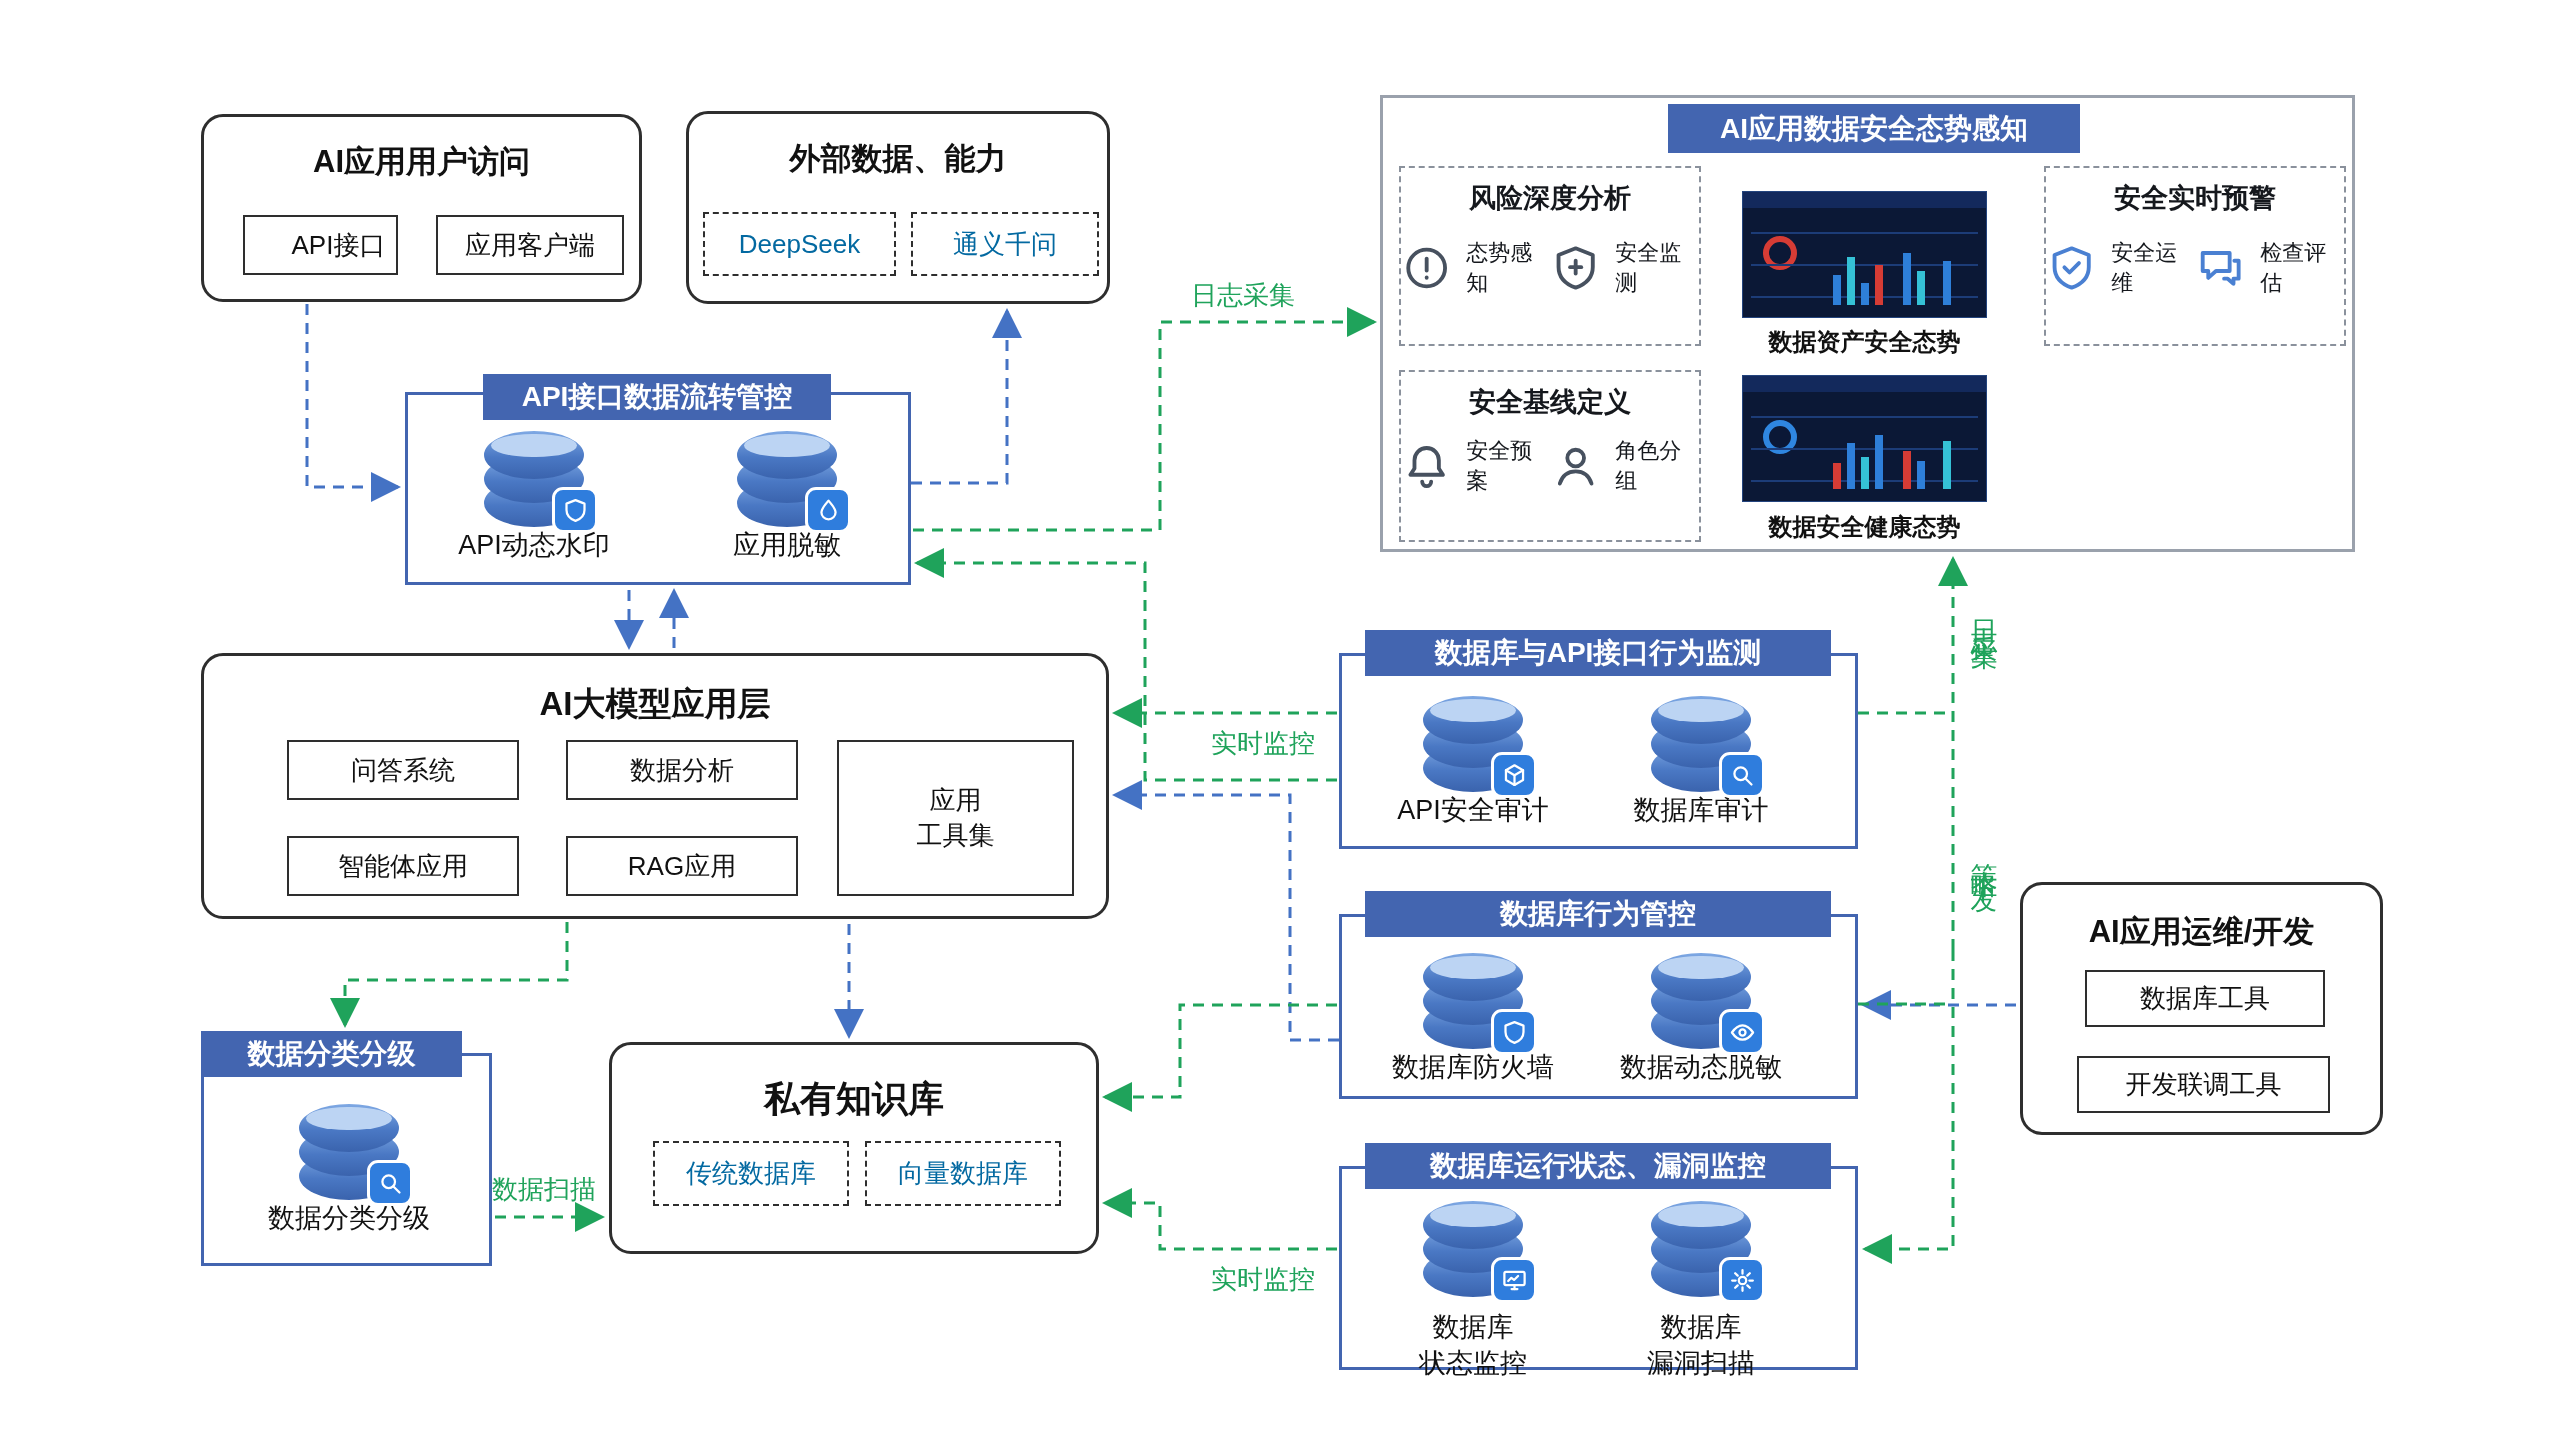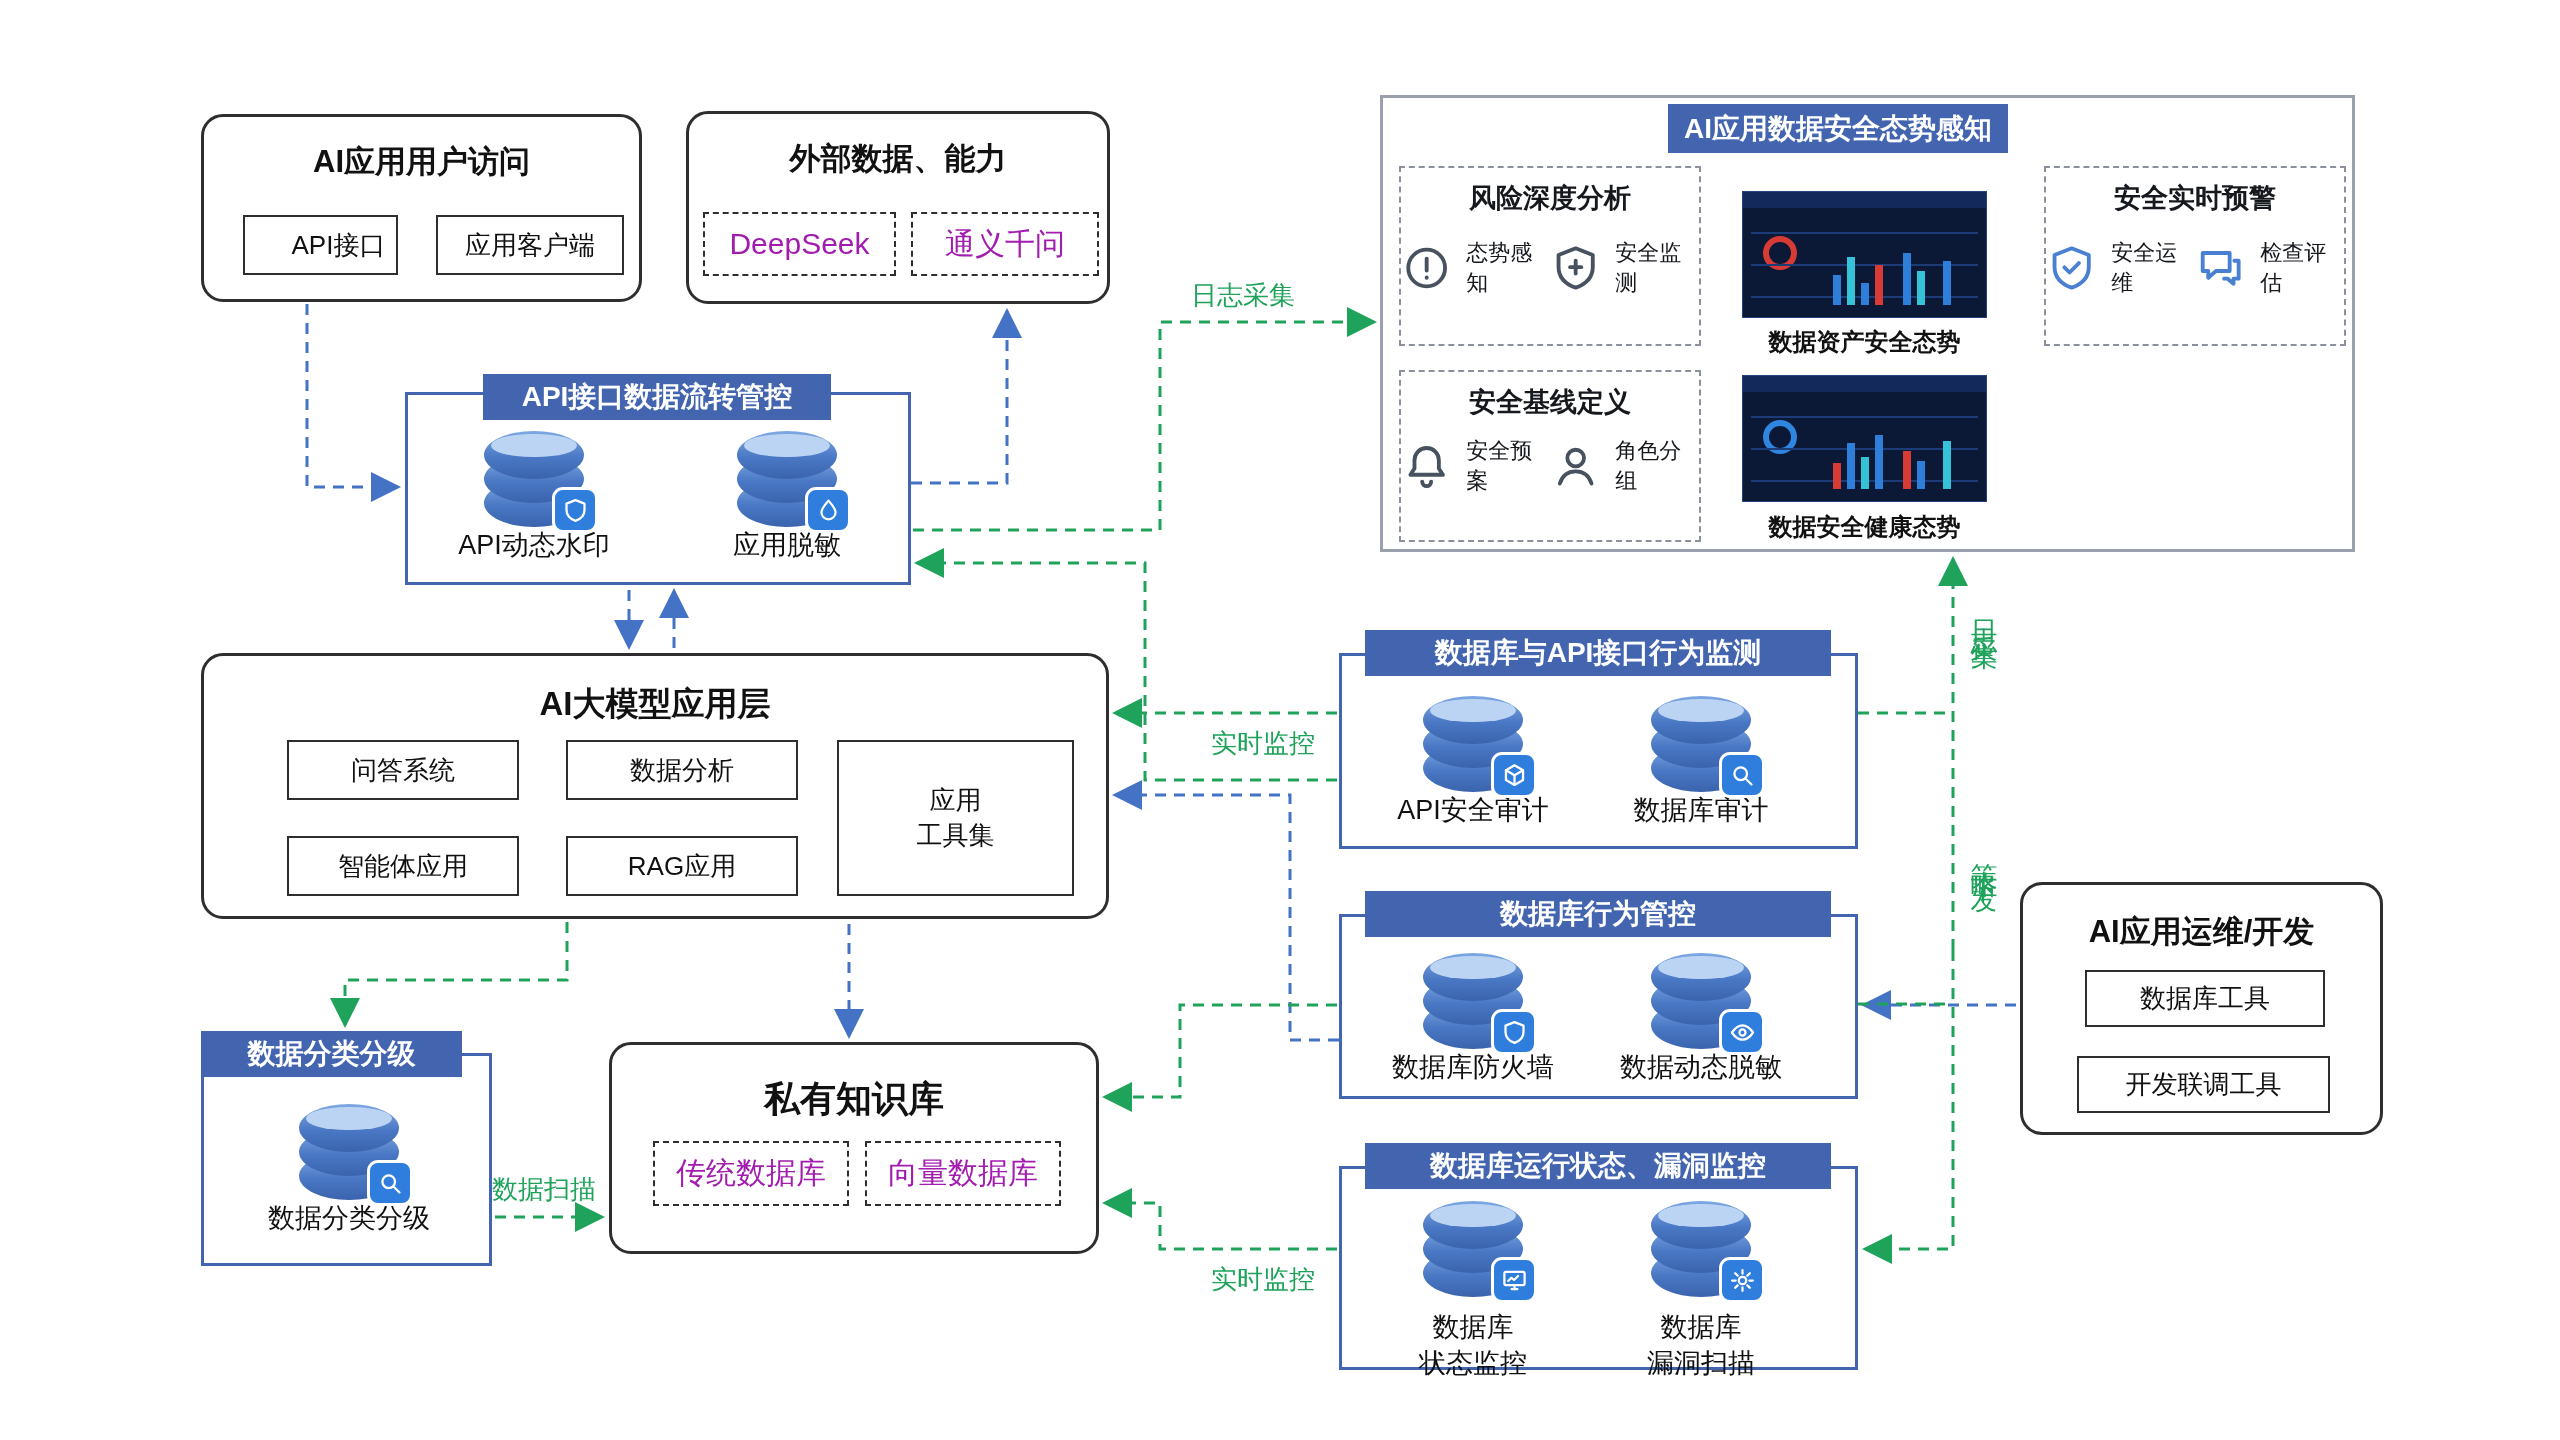--- a/index.html
+++ b/index.html
@@ -13,21 +13,21 @@
   .bluebox { position:absolute; background:#fff; border:3px solid #4365b0; z-index:2; }
   .graybox { position:absolute; background:#fff; border:3px solid #9aa1ac; z-index:2; }
   .bluehead { position:absolute; background:#4365b0; color:#fff; font-weight:bold; font-size:28px;
               display:flex; align-items:center; justify-content:center; z-index:4; }
 
   .btitle { position:absolute; left:0; width:100%; text-align:center; font-weight:bold; color:#111; }
 
   .witem { position:absolute; background:#fff; border:2px solid #2e2e2e; display:flex; align-items:center;
            justify-content:center; font-size:26px; color:#111; text-align:center; white-space:pre-line; }
   .ditem { position:absolute; background:#fff; border:2px dashed #2e2e2e; display:flex; align-items:center;
-           justify-content:center; font-size:30px; color:#a21caf; }
+           justify-content:center; font-size:26px; color:#0369a1; }
 
   .dashsec { position:absolute; border:2px dashed #8a919c; background:#fff; }
   .sec-title { text-align:center; font-weight:bold; font-size:27px; margin-top:12px; color:#15181d; }
   .icons { display:flex; justify-content:space-evenly; margin-top:22px; }
   .pitem { display:flex; flex-direction:row; align-items:center; gap:14px; font-size:22px; color:#15181d; }
   .picon { width:54px; height:54px; fill:none; stroke-width:1.8; stroke-linecap:round; stroke-linejoin:round; }
   .picon.gray { stroke:#47515f; }
   .picon.blue { stroke:#4a80d2; }
 
   .dbg { position:absolute; display:flex; flex-direction:column; align-items:center; 
@@ -224,21 +224,21 @@
     </div>
   </div>
 
   <div class="rbox" style="left:609px; top:1042px; width:490px; height:212px;">
     <div class="btitle" style="top:30px; font-size:36px;">私有知识库</div>
     <div class="ditem" style="left:41px; top:96px; width:196px; height:65px;">传统数据库</div>
     <div class="ditem" style="left:253px; top:96px; width:196px; height:65px;">向量数据库</div>
   </div>
 
   <div class="graybox" style="left:1380px; top:95px; width:975px; height:457px;">
-    <div class="bluehead" style="left:285px; top:6px; width:340px; height:49px;">AI应用数据安全态势感知</div>
+    <div class="bluehead" style="left:285px; top:6px; width:412px; height:49px;">AI应用数据安全态势感知</div>
 
     <div class="dashsec" style="left:16px; top:68px; width:302px; height:180px;">
       <div class="sec-title">风险深度分析</div>
       <div class="icons">
         <div class="pitem">
           <svg class="picon gray">
               <use href="#sym-alert-circle"></use>
             </svg>
           <span>态势感知</span>
         </div>

